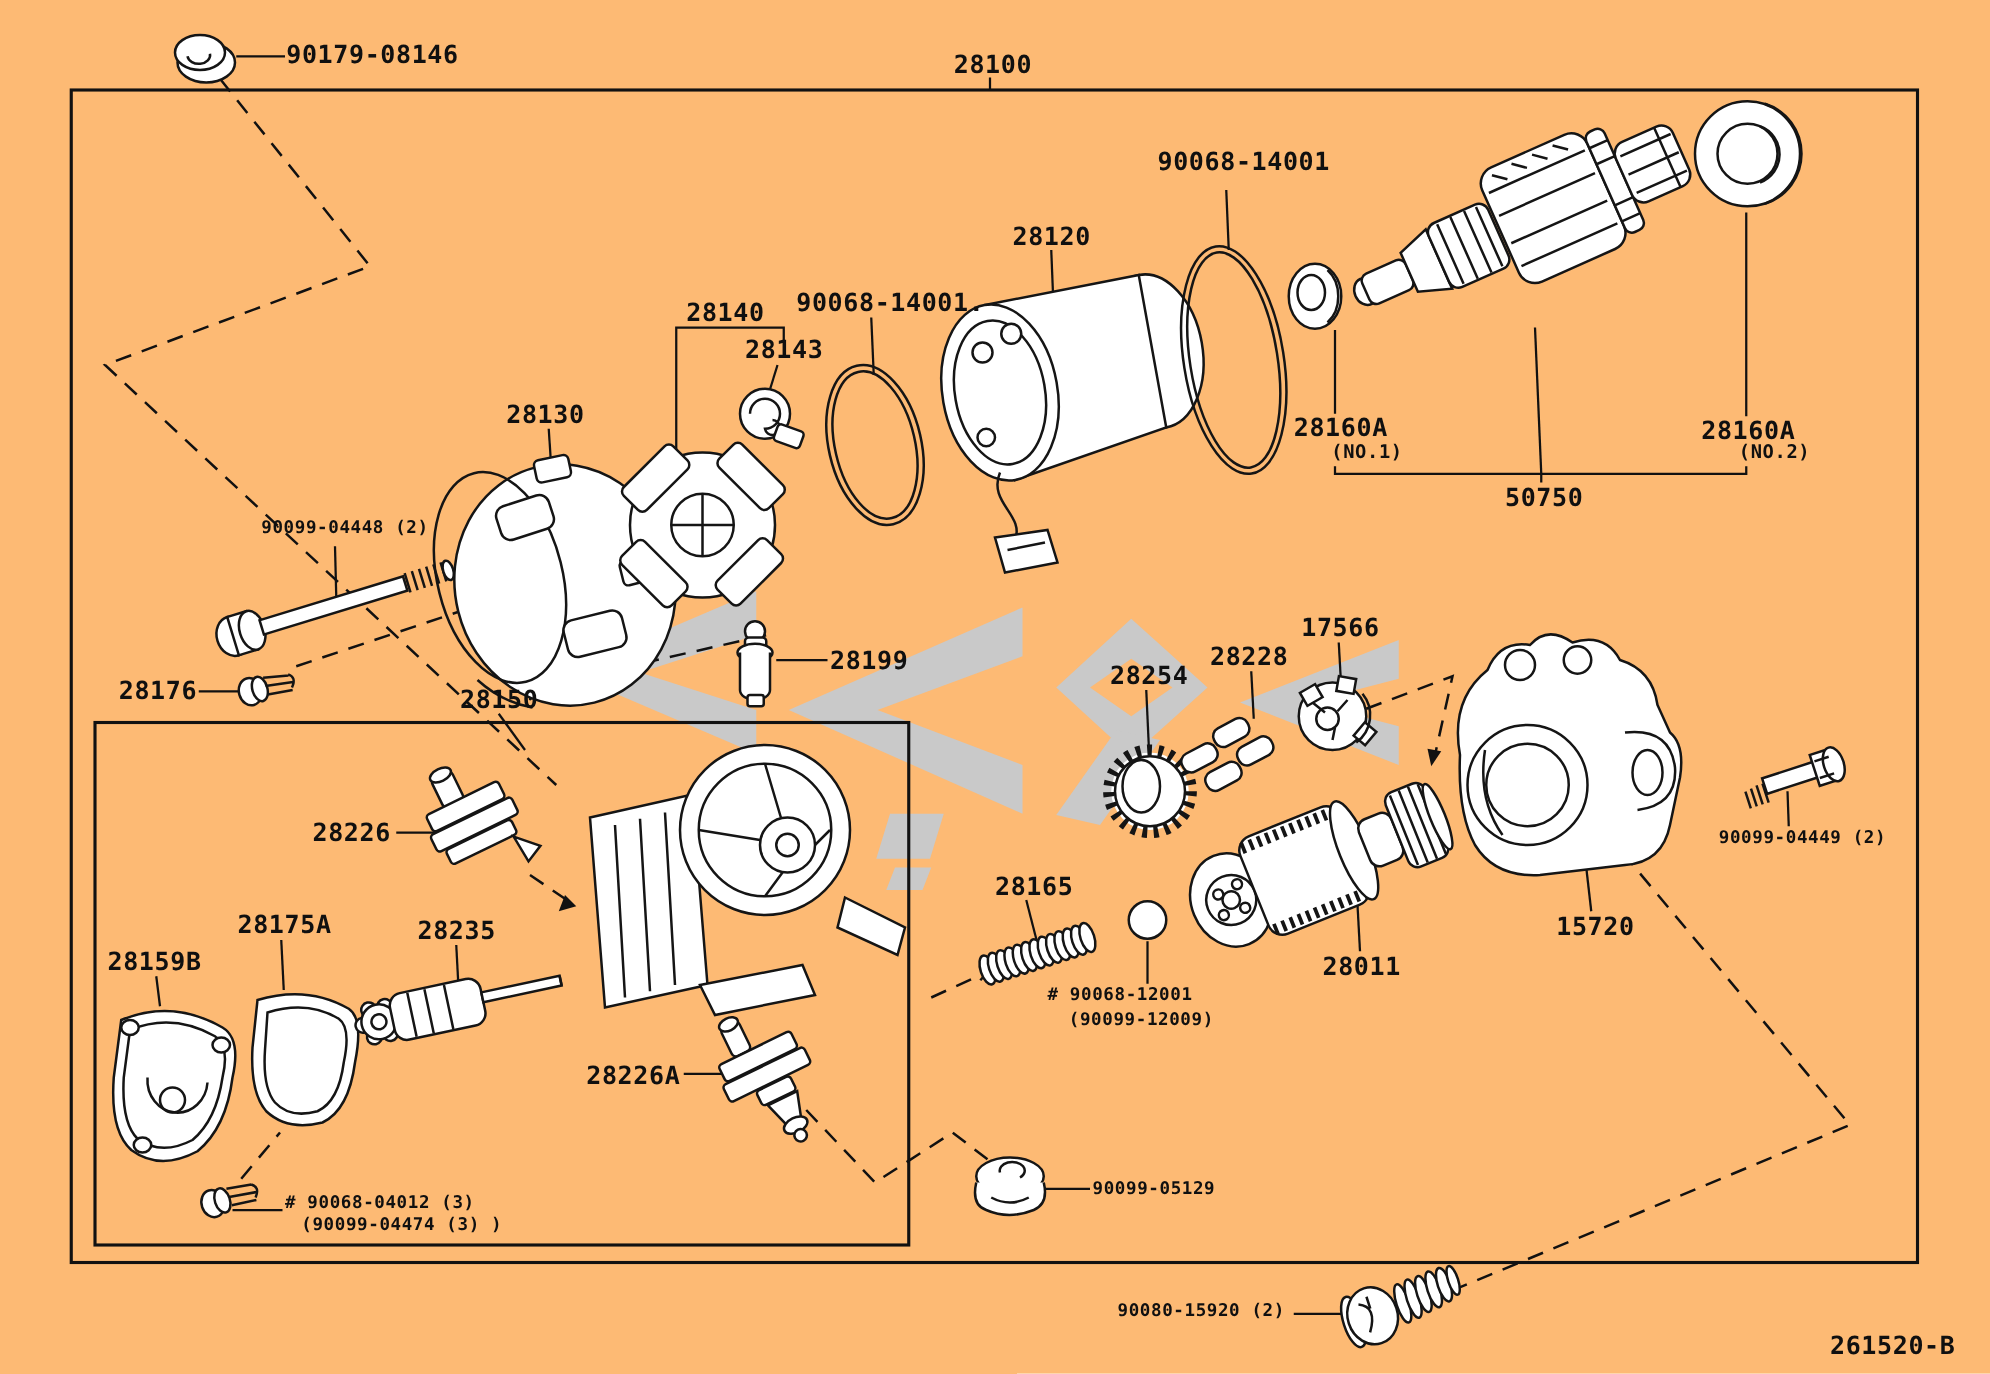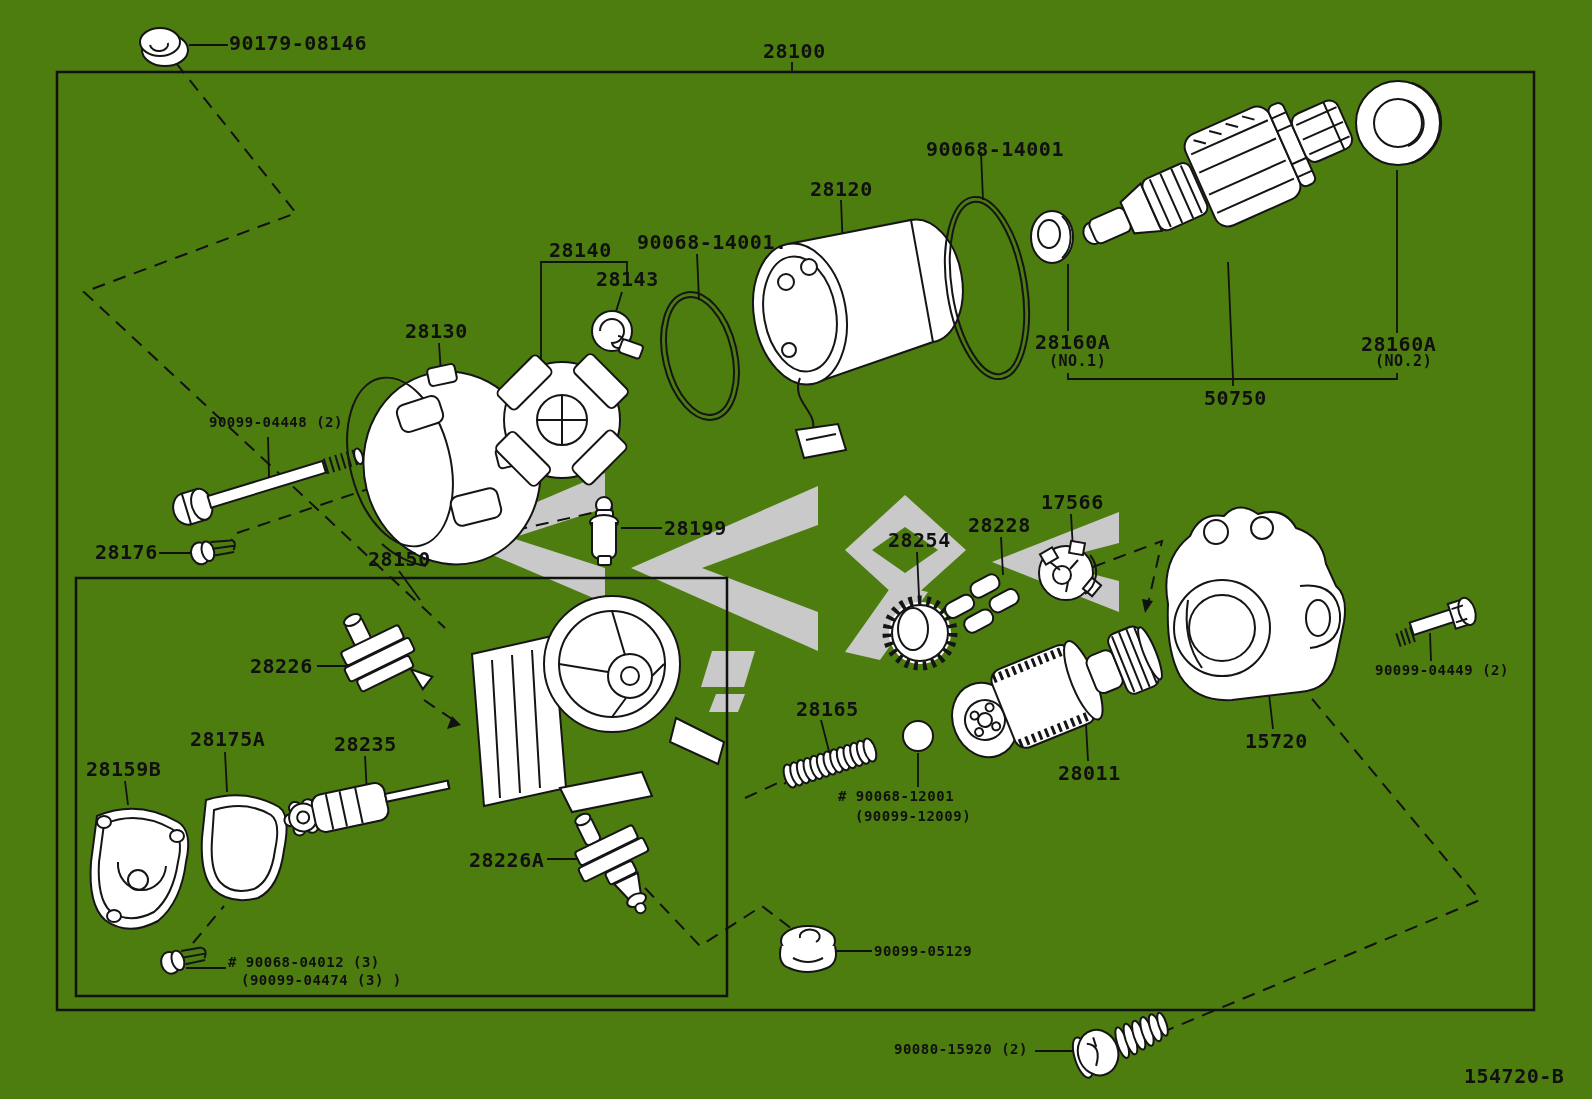--- a/index.html
+++ b/index.html
@@ -1,20 +1,20 @@
 <!DOCTYPE html>
 <html><head>
 <meta charset="utf-8">
 <style>
   html,body{margin:0;padding:0;background:#fff;}
-  .stage{position:relative;width:1592px;height:1099px;background:#4d7c0f;overflow:hidden;
+  .stage{position:relative;width:1592px;height:1099px;background:#fdba74;overflow:hidden;
          font-family:"DejaVu Sans Mono",monospace;}
   .lbl{position:absolute;font-size:20px;line-height:1.05;color:#101010;white-space:pre;
        letter-spacing:0.5px;font-weight:600;}
-  .lbl.small{font-size:15px;font-weight:600;}
+  .lbl.small{font-size:15px;font-weight:600;margin-left:16px;}
   .lbl.alt{font-size:14px;}
   svg{position:absolute;left:0;top:0;}
 </style>
 </head>
 <body>
 
 <div class="stage">
 
 <svg width="1592" height="1099" viewBox="0 0 1592 1099">
 
@@ -362,21 +362,21 @@
       <ellipse cx="1151" cy="1047" rx="5" ry="15" fill="#fff"></ellipse>
       <ellipse cx="1160" cy="1046" rx="5" ry="14" fill="#fff"></ellipse>
       <ellipse cx="1168" cy="1045" rx="4" ry="12" fill="#fff"></ellipse>
     </g>
 
   </g>
 </svg>
 
 <div class="lbl" style="left:229px;top:33px">90179-08146</div>
 <div class="lbl" style="left:763px;top:41px">28100</div>
-<div class="lbl" style="left:926px;top:139px">90068-14001</div>
+<div class="lbl" style="left:926px;top:119px">90068-14001</div>
 <div class="lbl" style="left:810px;top:179px">28120</div>
 <div class="lbl" style="left:549px;top:240px">28140</div>
 <div class="lbl" style="left:637px;top:232px">90068-14001.</div>
 <div class="lbl" style="left:596px;top:269px">28143</div>
 <div class="lbl" style="left:405px;top:321px">28130</div>
 <div class="lbl" style="left:1035px;top:332px">28160A</div>
 <div class="lbl small" style="left:1049px;top:354px">(NO.1)</div>
 <div class="lbl" style="left:1361px;top:334px">28160A</div>
 <div class="lbl small" style="left:1375px;top:354px">(NO.2)</div>
 <div class="lbl" style="left:1204px;top:388px">50750</div>
@@ -395,15 +395,15 @@
 <div class="lbl" style="left:469px;top:850px">28226A</div>
 <div class="lbl alt" style="left:838px;top:789px"># 90068-12001</div>
 <div class="lbl alt" style="left:855px;top:809px">(90099-12009)</div>
 <div class="lbl" style="left:1058px;top:763px">28011</div>
 <div class="lbl" style="left:1245px;top:731px">15720</div>
 <div class="lbl alt" style="left:1375px;top:663px">90099-04449 (2)</div>
 <div class="lbl alt" style="left:874px;top:944px">90099-05129</div>
 <div class="lbl alt" style="left:228px;top:955px"># 90068-04012 (3)</div>
 <div class="lbl alt" style="left:241px;top:973px">(90099-04474 (3) )</div>
 <div class="lbl alt" style="left:894px;top:1042px">90080-15920 (2)</div>
-<div class="lbl" style="left:1464px;top:1066px">154720-B</div>
+<div class="lbl" style="left:1464px;top:1066px">261520-B</div>
 
 </div>
 
 </body></html>

